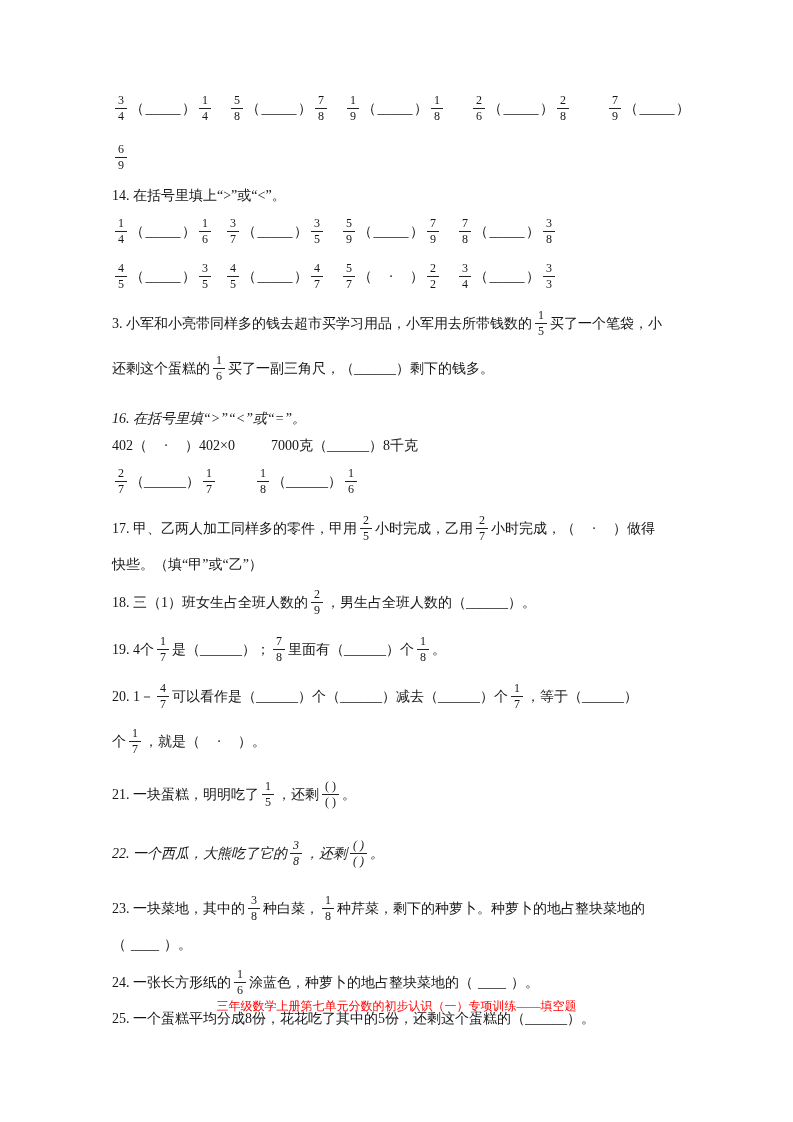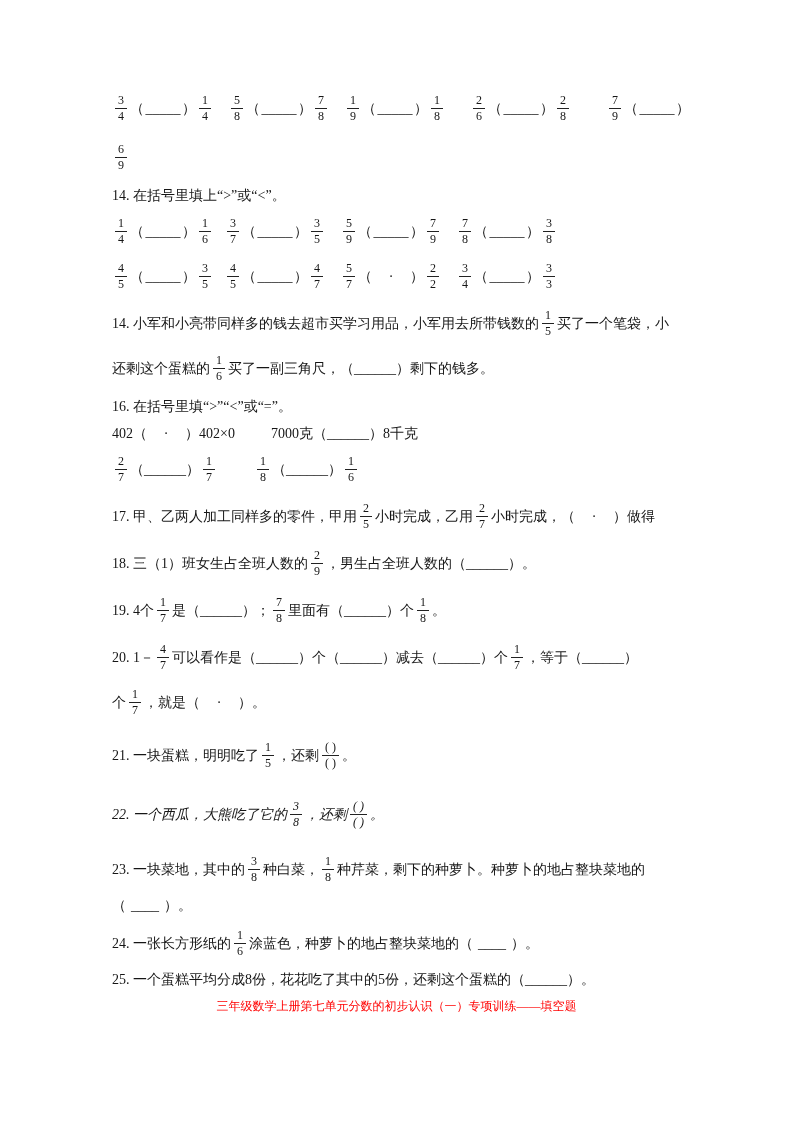--- a/index.html
+++ b/index.html
@@ -50,26 +50,27 @@
 </head>
 <body>
 
 <div class="page">
   <div class="content">
       <div class="line tall"><span class="frac"><span class="fn">3</span><span class="fd">4</span></span><span class="blank"><span>（</span><span class="bi">_____</span><span>）</span></span><span class="frac"><span class="fn">1</span><span class="fd">4</span></span><span class="gap" style="width: 14px;"></span><span class="frac"><span class="fn">5</span><span class="fd">8</span></span><span class="blank"><span>（</span><span class="bi">_____</span><span>）</span></span><span class="frac"><span class="fn">7</span><span class="fd">8</span></span><span class="gap" style="width: 14px;"></span><span class="frac"><span class="fn">1</span><span class="fd">9</span></span><span class="blank"><span>（</span><span class="bi">_____</span><span>）</span></span><span class="frac"><span class="fn">1</span><span class="fd">8</span></span><span class="gap" style="width: 24px;"></span><span class="frac"><span class="fn">2</span><span class="fd">6</span></span><span class="blank"><span>（</span><span class="bi">_____</span><span>）</span></span><span class="frac"><span class="fn">2</span><span class="fd">8</span></span><span class="gap" style="width: 34px;"></span><span class="frac"><span class="fn">7</span><span class="fd">9</span></span><span class="blank"><span>（</span><span class="bi">_____</span><span>）</span></span></div>
       <div class="line tall" style="margin-top: 4px;"><span class="frac"><span class="fn">6</span><span class="fd">9</span></span></div>
       <div class="line" style="margin-top: 2px;"><span class="txt">14. 在括号里填上“&gt;”或“&lt;”。</span></div>
       <div class="line tall"><span class="frac"><span class="fn">1</span><span class="fd">4</span></span><span class="blank"><span>（</span><span class="bi">_____</span><span>）</span></span><span class="frac"><span class="fn">1</span><span class="fd">6</span></span><span class="gap" style="width: 10px;"></span><span class="frac"><span class="fn">3</span><span class="fd">7</span></span><span class="blank"><span>（</span><span class="bi">_____</span><span>）</span></span><span class="frac"><span class="fn">3</span><span class="fd">5</span></span><span class="gap" style="width: 14px;"></span><span class="frac"><span class="fn">5</span><span class="fd">9</span></span><span class="blank"><span>（</span><span class="bi">_____</span><span>）</span></span><span class="frac"><span class="fn">7</span><span class="fd">9</span></span><span class="gap" style="width: 14px;"></span><span class="frac"><span class="fn">7</span><span class="fd">8</span></span><span class="blank"><span>（</span><span class="bi">_____</span><span>）</span></span><span class="frac"><span class="fn">3</span><span class="fd">8</span></span></div>
       <div class="line tall"><span class="frac"><span class="fn">4</span><span class="fd">5</span></span><span class="blank"><span>（</span><span class="bi">_____</span><span>）</span></span><span class="frac"><span class="fn">3</span><span class="fd">5</span></span><span class="gap" style="width: 10px;"></span><span class="frac"><span class="fn">4</span><span class="fd">5</span></span><span class="blank"><span>（</span><span class="bi">_____</span><span>）</span></span><span class="frac"><span class="fn">4</span><span class="fd">7</span></span><span class="gap" style="width: 14px;"></span><span class="frac"><span class="fn">5</span><span class="fd">7</span></span><span class="blank"><span>（</span><span class="bi">　·　</span><span>）</span></span><span class="frac"><span class="fn">2</span><span class="fd">2</span></span><span class="gap" style="width: 14px;"></span><span class="frac"><span class="fn">3</span><span class="fd">4</span></span><span class="blank"><span>（</span><span class="bi">_____</span><span>）</span></span><span class="frac"><span class="fn">3</span><span class="fd">3</span></span></div>
-      <div class="line tall" style="margin-top: 2px;"><span class="txt">14. 小军和小亮带同样多的钱去超市买学习用品，小军用去所带钱数的</span><span class="frac"><span class="fn">1</span><span class="fd">5</span></span><span class="txt">买了一个笔袋，小</span></div>
+      <div class="line tall" style="margin-top: 2px;"><span class="txt">3. 小军和小亮带同样多的钱去超市买学习用品，小军用去所带钱数的</span><span class="frac"><span class="fn">1</span><span class="fd">5</span></span><span class="txt">买了一个笔袋，小</span></div>
       <div class="line tall"><span class="txt">还剩这个蛋糕的</span><span class="frac"><span class="fn">1</span><span class="fd">6</span></span><span class="txt">买了一副三角尺，</span><span class="blank"><span>（</span><span class="bi">______</span><span>）</span></span><span class="txt">剩下的钱多。</span></div>
-      <div class="line" style="margin-top: 2px;"><span class="txt">16. 在括号里填“&gt;”“&lt;”或“=”。</span></div>
+      <div class="line" style="margin-top: 14px; font-style: italic;"><span class="txt">16. 在括号里填“&gt;”“&lt;”或“=”。</span></div>
       <div class="line"><span class="txt">402</span><span class="blank"><span>（</span><span class="bi">　·　</span><span>）</span></span><span class="txt">402×0</span><span class="gap" style="width: 36px;"></span><span class="txt">7000克</span><span class="blank"><span>（</span><span class="bi">______</span><span>）</span></span><span class="txt">8千克</span></div>
       <div class="line tall"><span class="frac"><span class="fn">2</span><span class="fd">7</span></span><span class="blank"><span>（</span><span class="bi">______</span><span>）</span></span><span class="frac"><span class="fn">1</span><span class="fd">7</span></span><span class="gap" style="width: 36px;"></span><span class="frac"><span class="fn">1</span><span class="fd">8</span></span><span class="blank"><span>（</span><span class="bi">______</span><span>）</span></span><span class="frac"><span class="fn">1</span><span class="fd">6</span></span></div>
       <div class="line tall" style="margin-top: 2px;"><span class="txt">17. 甲、乙两人加工同样多的零件，甲用</span><span class="frac"><span class="fn">2</span><span class="fd">5</span></span><span class="txt">小时完成，乙用</span><span class="frac"><span class="fn">2</span><span class="fd">7</span></span><span class="txt">小时完成，</span><span class="blank"><span>（</span><span class="bi">　·　</span><span>）</span></span><span class="txt">做得</span></div>
+      <div class="line"><span class="txt">快些。（填“甲”或“乙”）</span></div>
       <div class="line tall" style="margin-top: 2px;"><span class="txt">18. 三（1）班女生占全班人数的</span><span class="frac"><span class="fn">2</span><span class="fd">9</span></span><span class="txt">，男生占全班人数的</span><span class="blank"><span>（</span><span class="bi">______</span><span>）</span></span><span class="txt">。</span></div>
       <div class="line tall" style="margin-top: 2px;"><span class="txt">19. 4个</span><span class="frac"><span class="fn">1</span><span class="fd">7</span></span><span class="txt">是</span><span class="blank"><span>（</span><span class="bi">______</span><span>）</span></span><span class="txt">；</span><span class="frac"><span class="fn">7</span><span class="fd">8</span></span><span class="txt">里面有</span><span class="blank"><span>（</span><span class="bi">______</span><span>）</span></span><span class="txt">个</span><span class="frac"><span class="fn">1</span><span class="fd">8</span></span><span class="txt">。</span></div>
       <div class="line tall" style="margin-top: 2px;"><span class="txt">20. 1－</span><span class="frac"><span class="fn">4</span><span class="fd">7</span></span><span class="txt">可以看作是</span><span class="blank"><span>（</span><span class="bi">______</span><span>）</span></span><span class="txt">个</span><span class="blank"><span>（</span><span class="bi">______</span><span>）</span></span><span class="txt">减去</span><span class="blank"><span>（</span><span class="bi">______</span><span>）</span></span><span class="txt">个</span><span class="frac"><span class="fn">1</span><span class="fd">7</span></span><span class="txt">，等于</span><span class="blank"><span>（</span><span class="bi">______</span><span>）</span></span></div>
       <div class="line tall"><span class="txt">个</span><span class="frac"><span class="fn">1</span><span class="fd">7</span></span><span class="txt">，就是</span><span class="blank"><span>（</span><span class="bi">　·　</span><span>）</span></span><span class="txt">。</span></div>
       <div class="line tall" style="margin-top: 8px;"><span class="txt">21. 一块蛋糕，明明吃了</span><span class="frac"><span class="fn">1</span><span class="fd">5</span></span><span class="txt">，还剩</span><span class="frac"><span class="fn">( )</span><span class="fd">( )</span></span><span class="txt">。</span></div>
       <div class="line tall" style="margin-top: 14px; font-style: italic;"><span class="txt">22. 一个西瓜，大熊吃了它的</span><span class="frac"><span class="fn">3</span><span class="fd">8</span></span><span class="txt">，还剩</span><span class="frac"><span class="fn">( )</span><span class="fd">( )</span></span><span class="txt">。</span></div>
       <div class="line tall" style="margin-top: 10px;"><span class="txt">23. 一块菜地，其中的</span><span class="frac"><span class="fn">3</span><span class="fd">8</span></span><span class="txt">种白菜，</span><span class="frac"><span class="fn">1</span><span class="fd">8</span></span><span class="txt">种芹菜，剩下的种萝卜。种萝卜的地占整块菜地的</span></div>
       <div class="line"><span class="blank"><span>（</span><span class="bi">____</span><span>）</span></span><span class="txt">。</span></div>
       <div class="line tall" style="margin-top: 2px;"><span class="txt">24. 一张长方形纸的</span><span class="frac"><span class="fn">1</span><span class="fd">6</span></span><span class="txt">涂蓝色，种萝卜的地占整块菜地的</span><span class="blank"><span>（</span><span class="bi">____</span><span>）</span></span><span class="txt">。</span></div>
       <div class="line"><span class="txt">25. 一个蛋糕平均分成8份，花花吃了其中的5份，还剩这个蛋糕的</span><span class="blank"><span>（</span><span class="bi">______</span><span>）</span></span><span class="txt">。</span></div>

